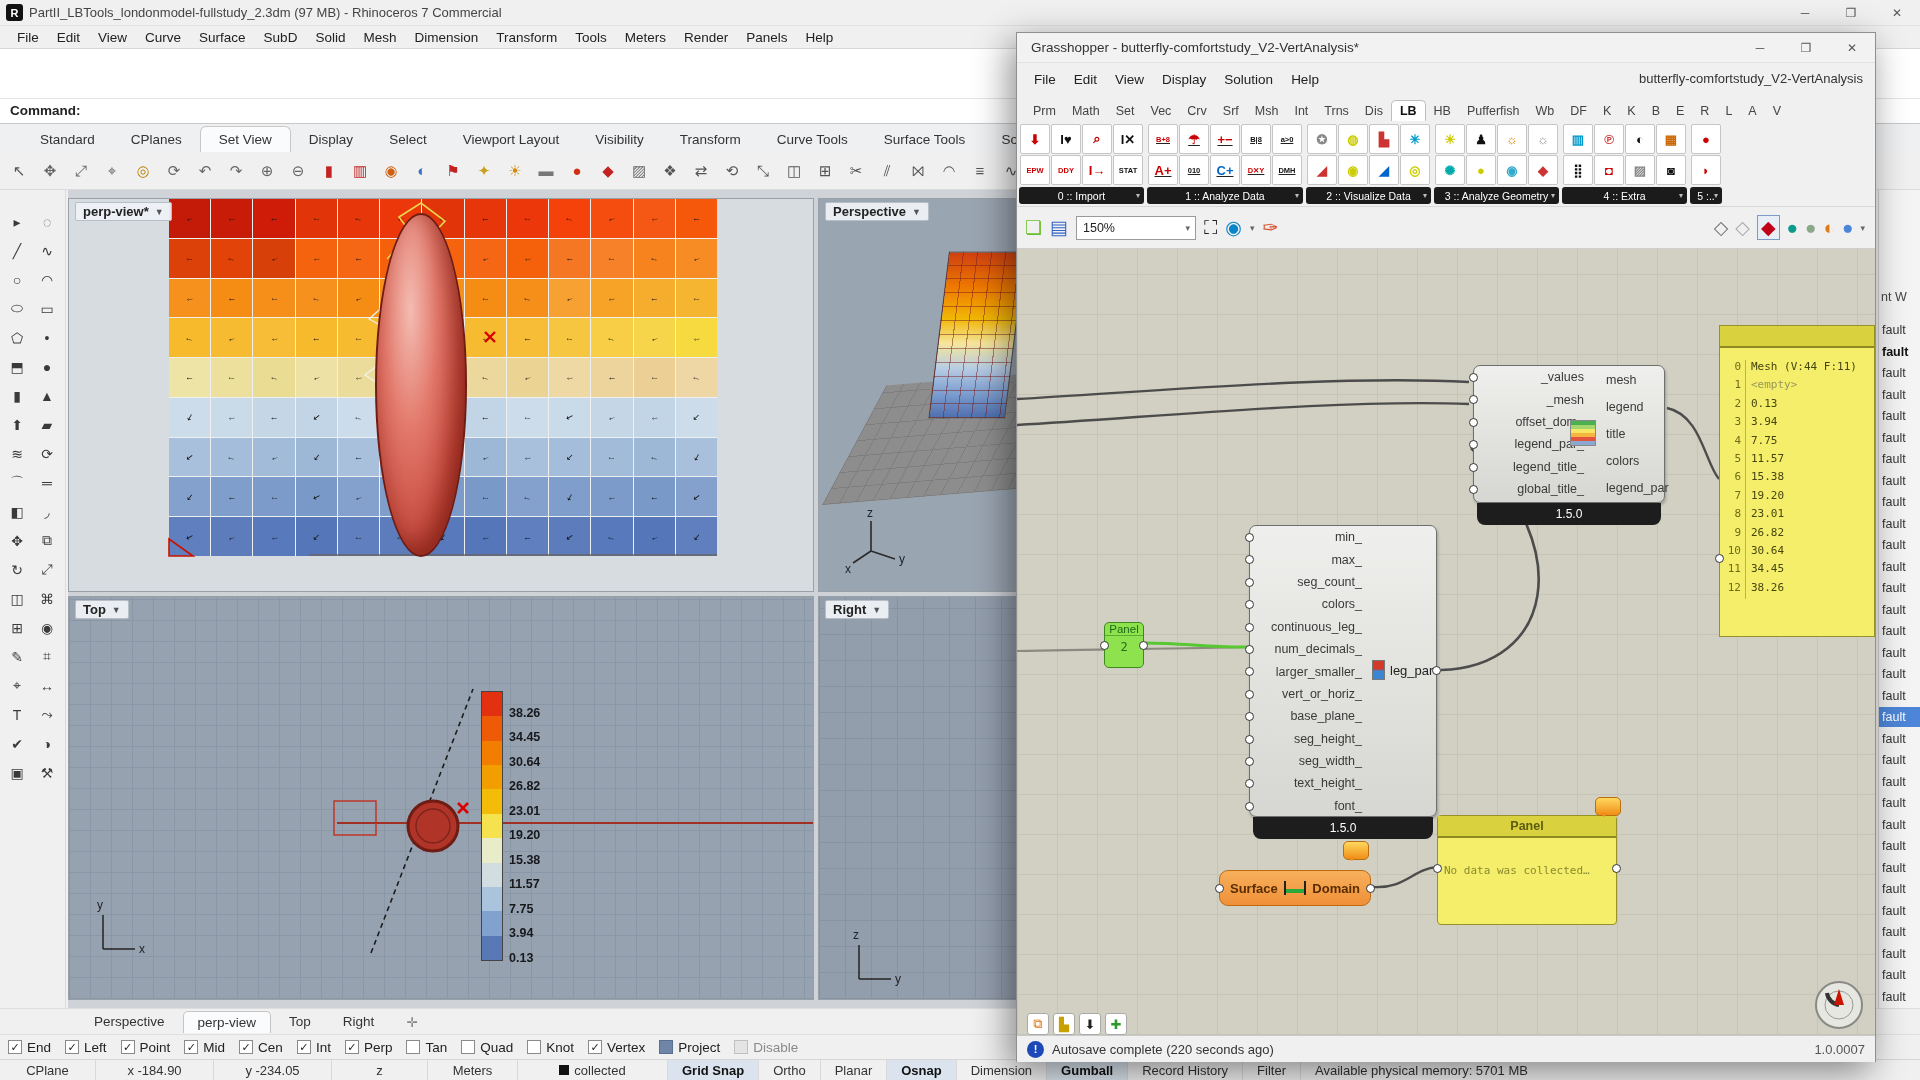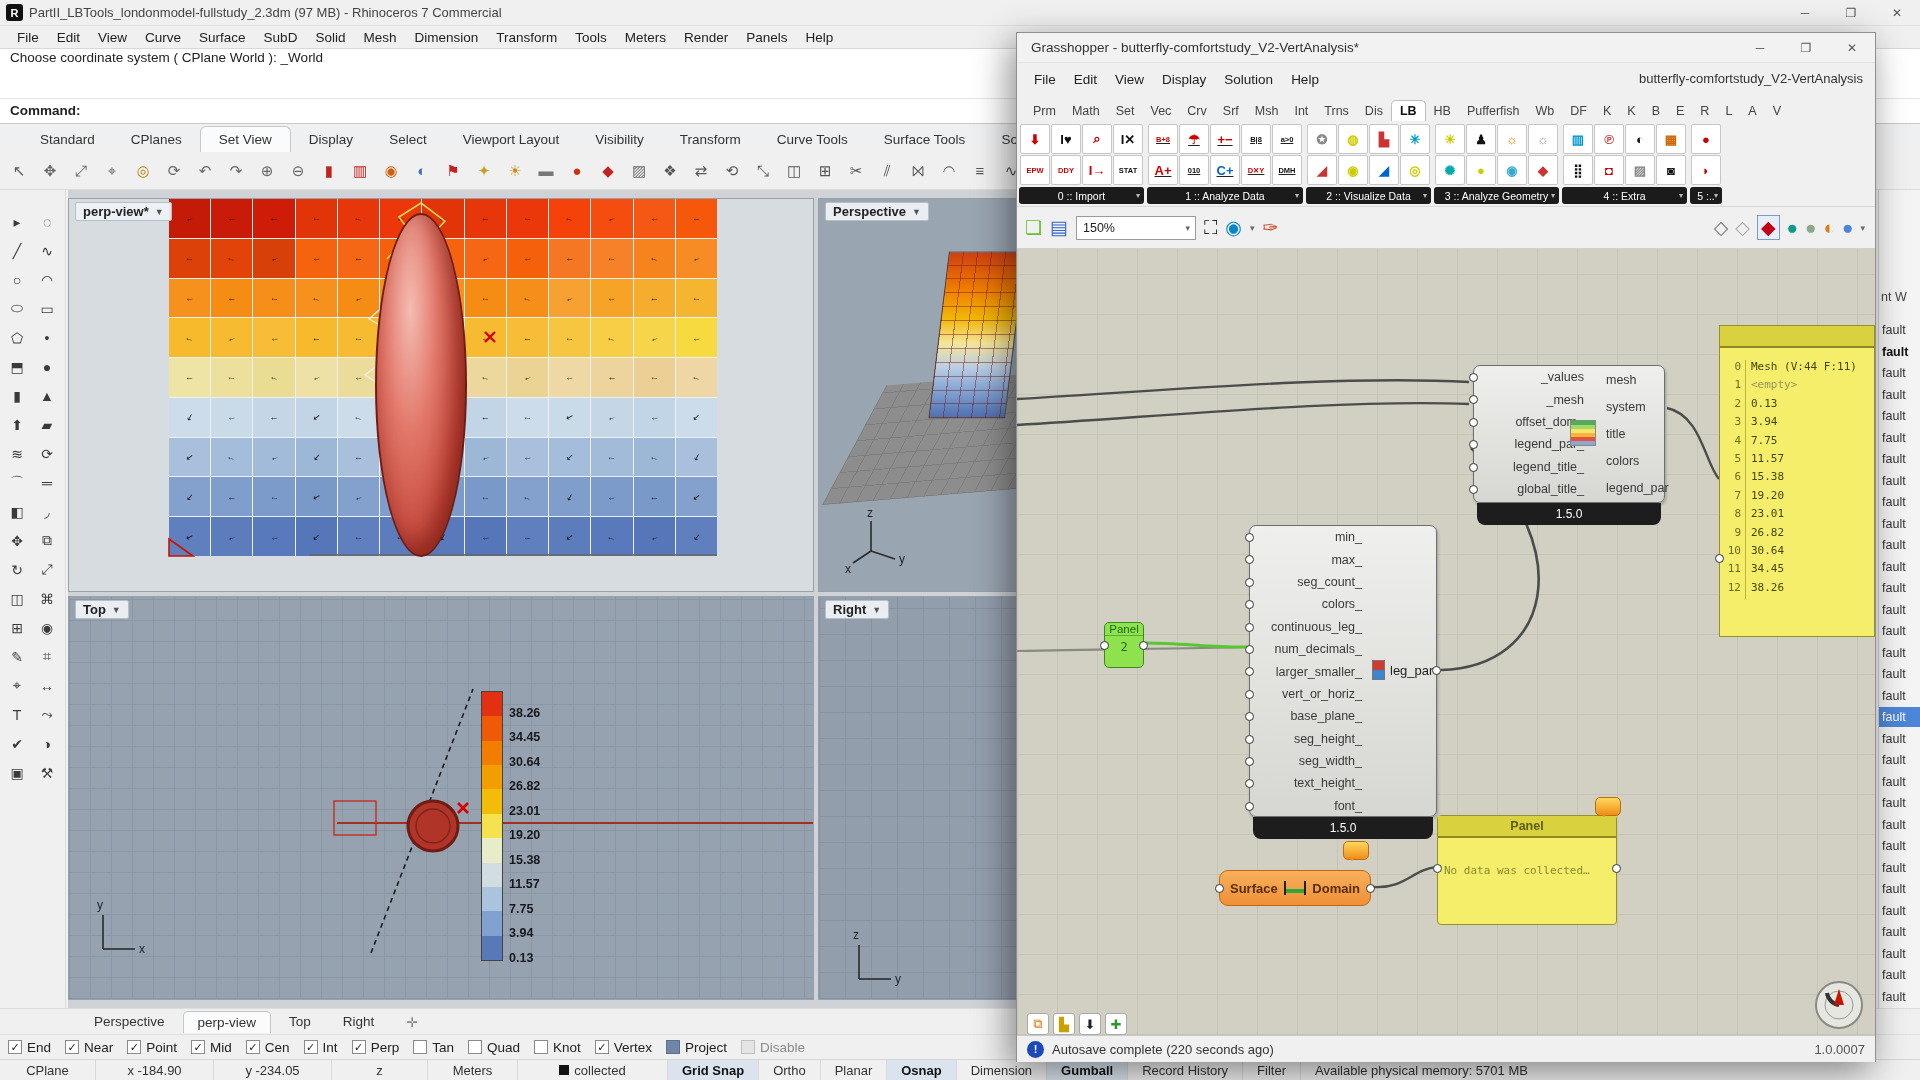--- a/index.html
+++ b/index.html
@@ -176,21 +176,20 @@
     <span class="menu-item">Dimension</span>
     <span class="menu-item">Transform</span>
     <span class="menu-item">Tools</span>
     <span class="menu-item">Meters</span>
     <span class="menu-item">Render</span>
     <span class="menu-item">Panels</span>
     <span class="menu-item">Help</span>
   </div>
 
 <div id="rh-cmdhist">
-    <div>Choose coordinate system ( CPlane  World ):  _World</div>
   </div>
 <div id="rh-cmdline">Command:</div>
 
 <div id="rh-ttabs">
     <div class="ttab">Standard</div>
     <div class="ttab">CPlanes</div>
     <div class="ttab active">Set View</div>
     <div class="ttab">Display</div>
     <div class="ttab">Select</div>
     <div class="ttab">Viewport Layout</div>
@@ -775,21 +774,21 @@
     <div class="vtab">Right</div>
     <div class="vtab" style="color: rgb(136, 136, 136);">✛</div>
   </div>
 <div id="osnap-row">
     <div class="osnap-item">
       <div class="cbx">✓</div>
       <span>End</span>
     </div>
     <div class="osnap-item">
       <div class="cbx">✓</div>
-      <span>Near</span>
+      <span>Left</span>
     </div>
     <div class="osnap-item">
       <div class="cbx">✓</div>
       <span>Point</span>
     </div>
     <div class="osnap-item">
       <div class="cbx">✓</div>
       <span>Mid</span>
     </div>
     <div class="osnap-item">
@@ -1029,21 +1028,21 @@
             <span class="plab">global_title_</span>
             <div class="pdot" style="top: 7px; position: absolute; left: -5px;"></div>
           </div>
         </div>
       <div id="rm-out" class="ports" style="left:122px; width:70px;">
           <div class="port-row" style="padding-left: 10px; position: relative; height: 27px;">
             <span class="plab">mesh</span>
             <div class="pdot" style="top: 7px; position: absolute; right: -75px;"></div>
           </div>
           <div class="port-row" style="padding-left: 10px; position: relative; height: 27px;">
-            <span class="plab">system</span>
+            <span class="plab">legend</span>
             <div class="pdot" style="top: 7px; position: absolute; right: -75px;"></div>
           </div>
           <div class="port-row" style="padding-left: 10px; position: relative; height: 27px;">
             <span class="plab">title</span>
             <div class="pdot" style="top: 7px; position: absolute; right: -75px;"></div>
           </div>
           <div class="port-row" style="padding-left: 10px; position: relative; height: 27px;">
             <span class="plab">colors</span>
             <div class="pdot" style="top: 7px; position: absolute; right: -75px;"></div>
           </div>

